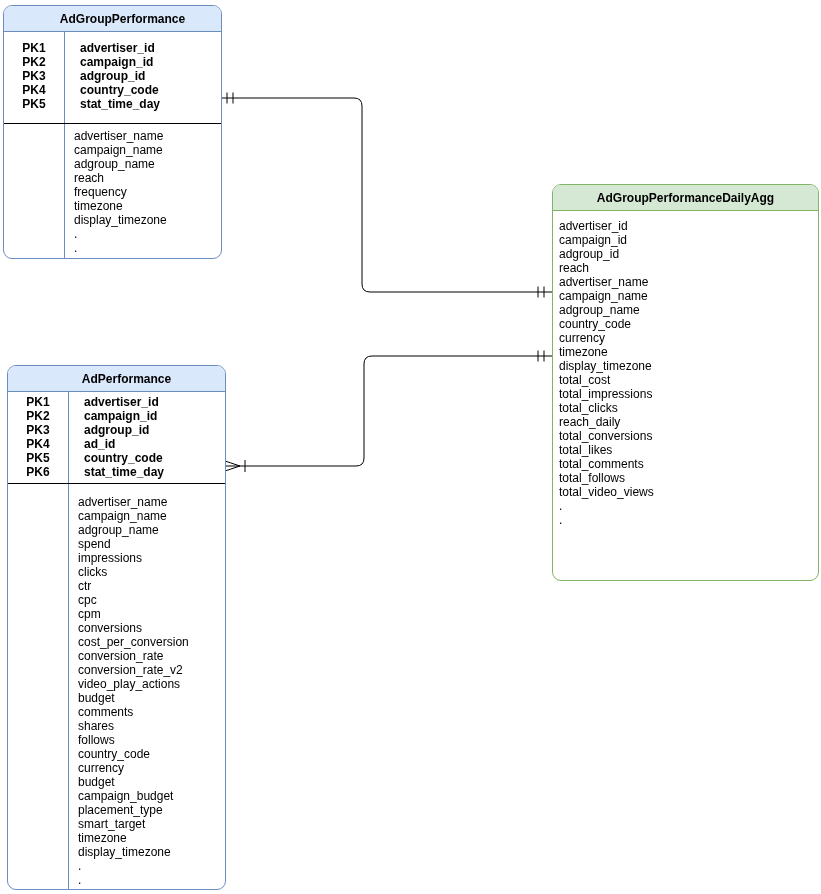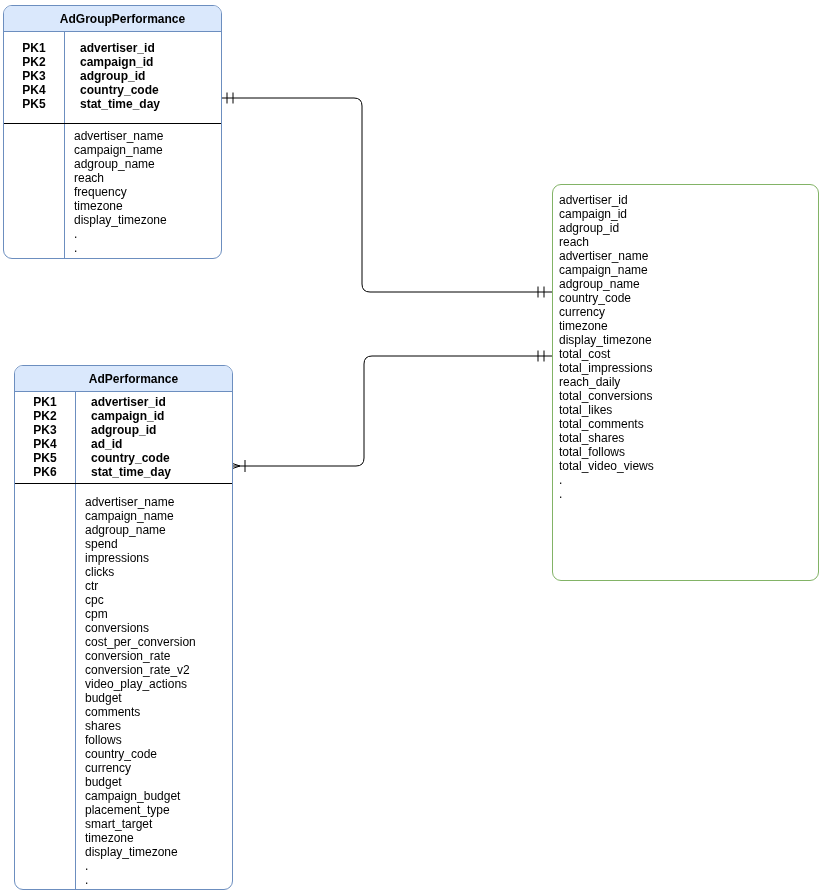--- a/index.html
+++ b/index.html
@@ -62,21 +62,21 @@
     box-sizing: border-box;
     border-right: 1px solid #6c8ebf;
   }
   .field-col { flex: 1; padding-left: 9px; }
 
   
   #t-adgroup-performance { left: 3px; top: 5px; width: 219px; height: 254px; }
   #t-adgroup-performance .pk-section > div { padding-top: 9px; padding-bottom: 12px; }
   #t-adgroup-performance .fields-section > div { padding-top: 5px; }
 
-  #t-ad-performance { left: 14px; top: 365px; width: 219px; height: 525px; }
+  #t-ad-performance { left: 7px; top: 365px; width: 219px; height: 525px; }
   #t-ad-performance .pk-section > div { padding-top: 3px; padding-bottom: 4px; }
   #t-ad-performance .fields-section > div { padding-top: 11px; }
 
   #t-adgroup-performance-daily-agg { left: 552px; top: 184px; width: 267px; height: 397px; }
   #t-adgroup-performance-daily-agg .field-col-simple {
     flex: 1;
     padding: 8px 0 0 6px;
   }
 </style>
 </head>
@@ -186,40 +186,41 @@
           <div>smart_target</div>
           <div>timezone</div>
           <div>display_timezone</div>
           <div>.</div>
           <div>.</div>
         </div>
     </div>
   </div>
 
   <div class="er-table green" id="t-adgroup-performance-daily-agg">
+    <div class="er-header">AdGroupPerformanceDailyAgg</div>
     <div class="field-col-simple">
 
     <div>advertiser_id</div>
         <div>campaign_id</div>
         <div>adgroup_id</div>
         <div>reach</div>
         <div>advertiser_name</div>
         <div>campaign_name</div>
         <div>adgroup_name</div>
         <div>country_code</div>
         <div>currency</div>
         <div>timezone</div>
         <div>display_timezone</div>
         <div>total_cost</div>
         <div>total_impressions</div>
+        <div>total_clicks</div>
         <div>reach_daily</div>
         <div>total_conversions</div>
         <div>total_likes</div>
         <div>total_comments</div>
-        <div>total_shares</div>
         <div>total_follows</div>
         <div>total_video_views</div>
         <div>.</div>
         <div>.</div>
       </div>
   </div>
 
 </div>
 
 </body></html>

